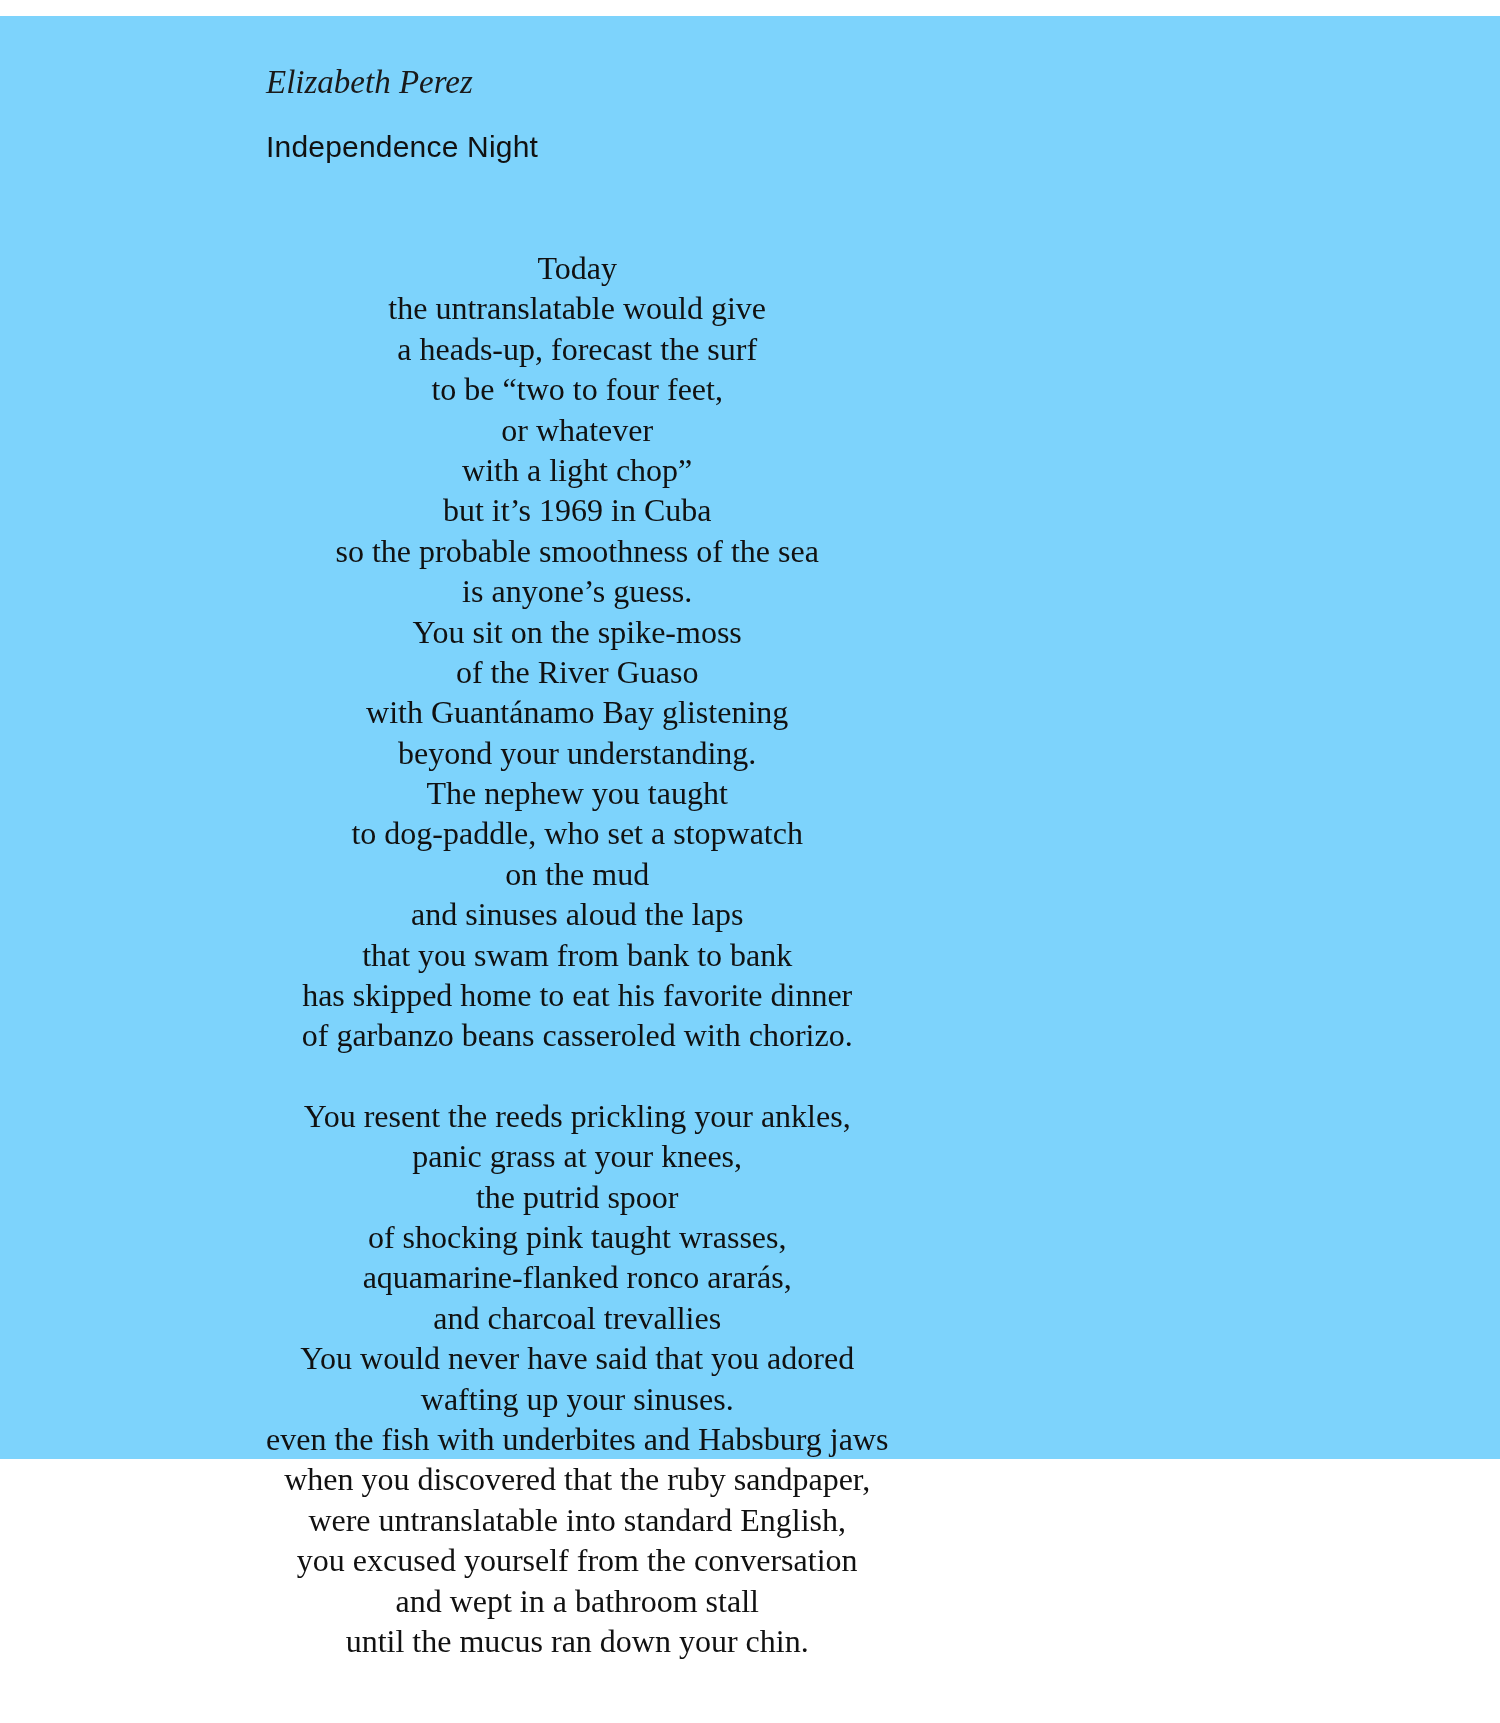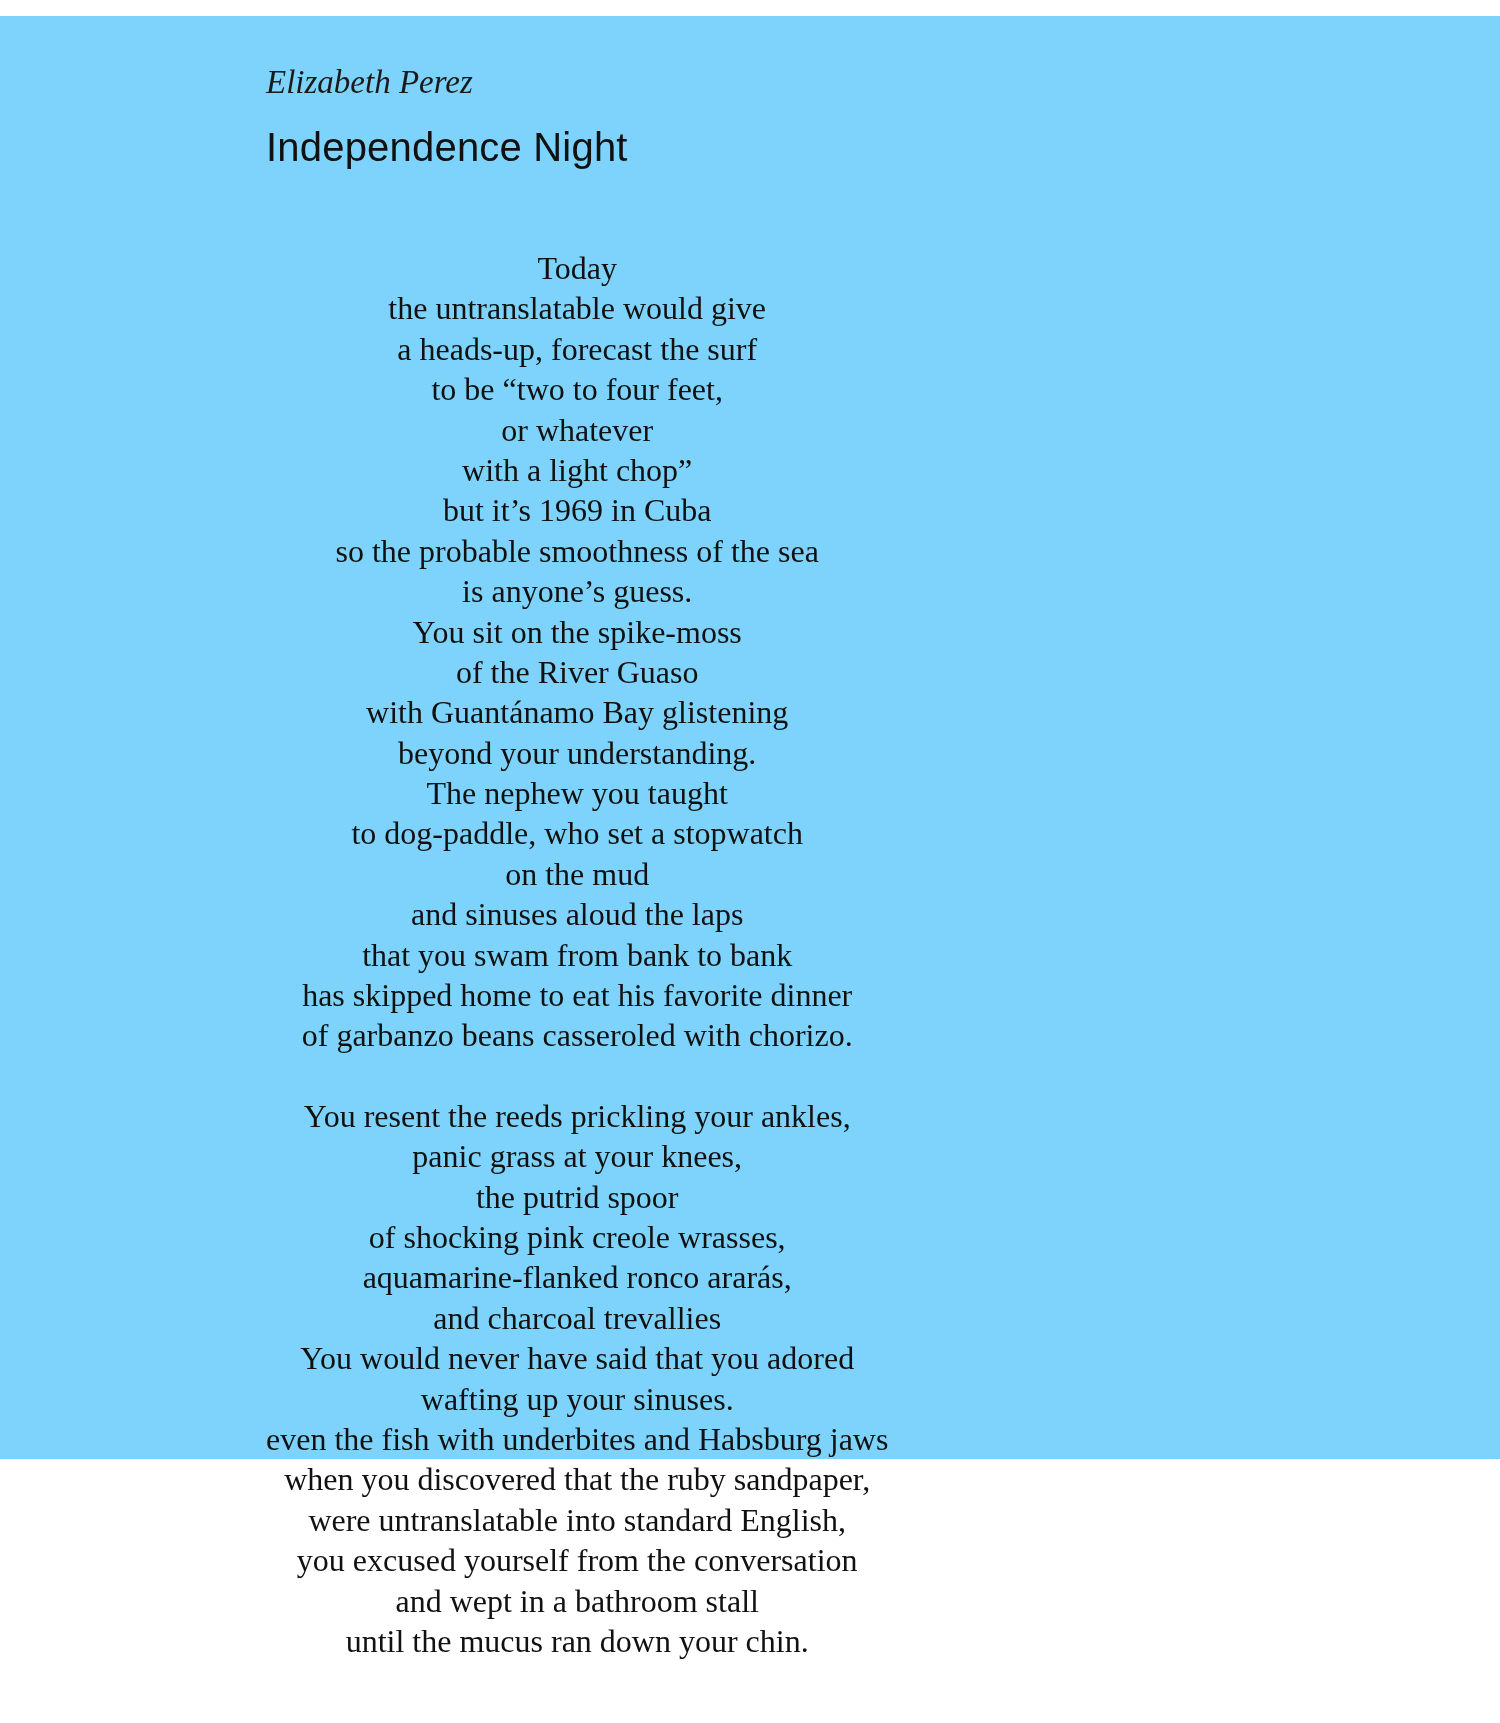--- a/index.html
+++ b/index.html
@@ -31,21 +31,21 @@
       font-size: 33px;
       line-height: 40px;
       color: #1a1a1a;
       margin: 0;
     }
     .title {
       position: absolute;
       left: 266px;
       top: 110px;
       font-family: "Liberation Sans", "DejaVu Sans", sans-serif;
-      font-size: 40px;
+      font-size: 30px;
       line-height: 42px;
       font-weight: normal;
       color: #111111;
       margin: 0;
       letter-spacing: 0.2px;
     }
     .poem {
       position: absolute;
       left: 266px;
       top: 232px;
@@ -95,21 +95,21 @@
       <span class="line">on the mud</span>
       <span class="line">and sinuses aloud the laps</span>
       <span class="line">that you swam from bank to bank</span>
       <span class="line">has skipped home to eat his favorite dinner</span>
       <span class="line">of garbanzo beans casseroled with chorizo.</span>
     </div>
     <div class="stanza">
       <span class="line">You resent the reeds prickling your ankles,</span>
       <span class="line">panic grass at your knees,</span>
       <span class="line">the putrid spoor</span>
-      <span class="line">of shocking pink creole wrasses,</span>
+      <span class="line">of shocking pink taught wrasses,</span>
       <span class="line">aquamarine-flanked ronco ararás,</span>
       <span class="line">and charcoal trevallies</span>
       <span class="line">You would never have said that you adored</span>
       <span class="line">wafting up your sinuses.</span>
       <span class="line">even the fish with underbites and Habsburg jaws</span>
       <span class="line">when you discovered that the ruby sandpaper,</span>
       <span class="line">were untranslatable into standard English,</span>
       <span class="line">you excused yourself from the conversation</span>
       <span class="line">and wept in a bathroom stall</span>
       <span class="line">until the mucus ran down your chin.</span>

